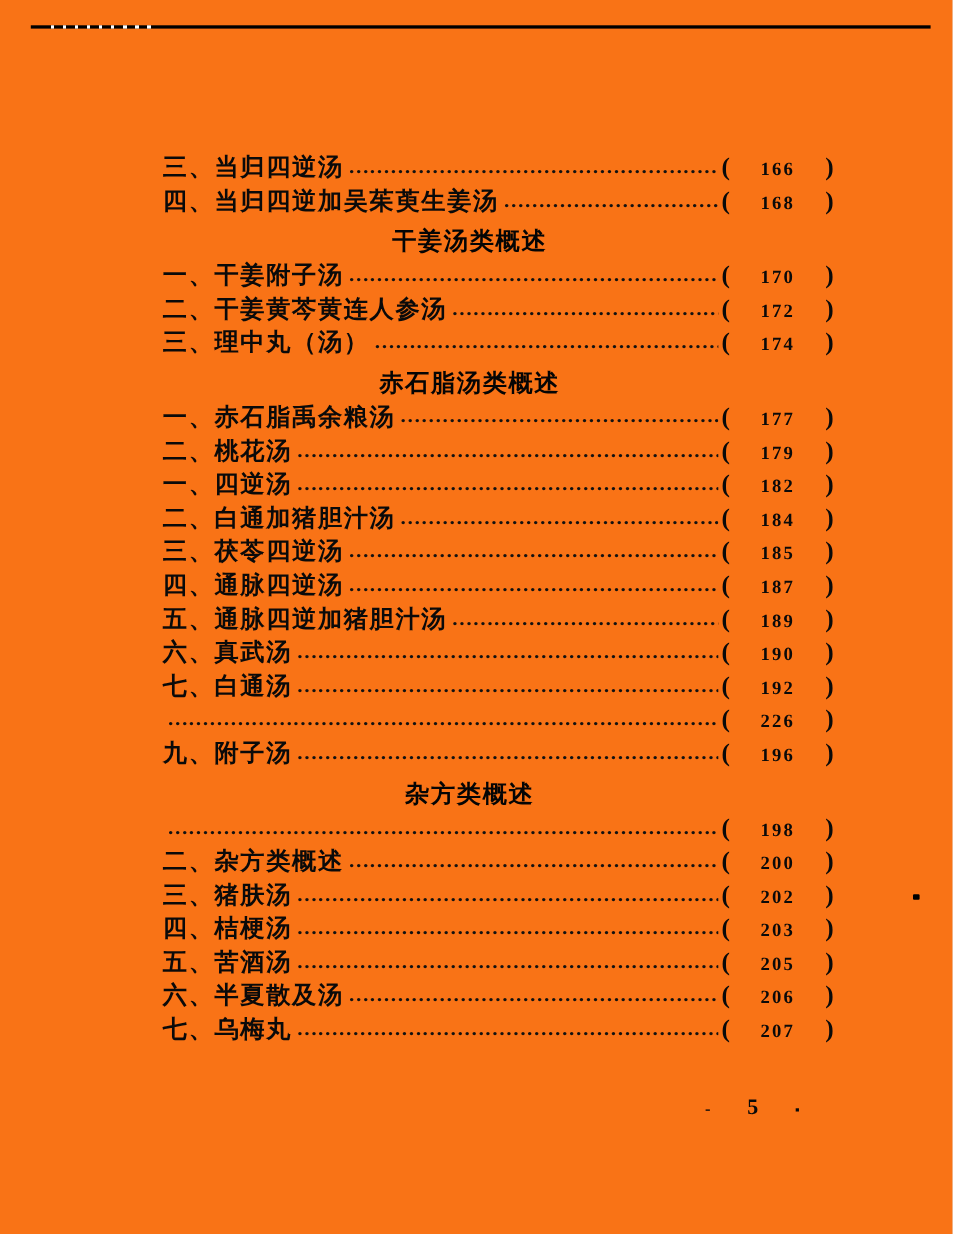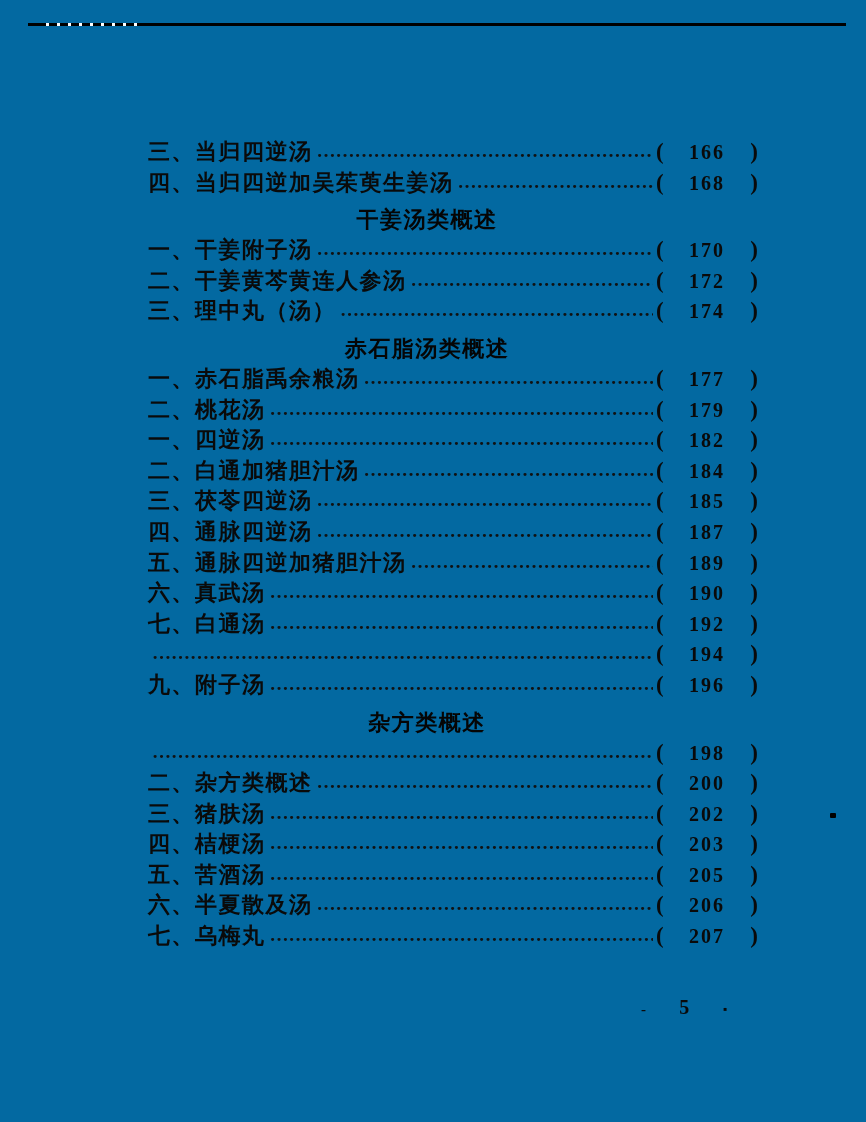--- a/index.html
+++ b/index.html
@@ -1,21 +1,21 @@
 <!DOCTYPE html>
 <html><head>
 <meta charset="utf-8">
 <style>
   html,body { margin:0; padding:0; background:#e8e8e8; }
   .page {
     position: relative;
     width: 866px;
     height: 1122px;
     margin: 0 auto;
-    background: #0369a1;
+    background: #f97316;
     overflow: hidden;
     font-family: "Liberation Serif", serif;
     color: #0a0a0a;
   }
   
   .top-rule {
     position:absolute; left:28px; top:23px; width:818px; height:3px;
     background:#000;
   }
   .top-rule-dashes {
@@ -53,21 +53,21 @@
   .toc-item .dots::after {
     content:"……………………………………………………………………………………";
     font-size:19px; letter-spacing:0px; color:#111;
   }
   .toc-item .pageno {
     flex:none; width:102px;
     display:flex; justify-content:space-between; align-items:baseline;
     letter-spacing:0;
   }
   .toc-item .po, .toc-item .pc { font-size:23px; }
-  .toc-item .pn { font-size:20px; letter-spacing:2px; }
+  .toc-item .pn { font-size:17px; letter-spacing:2px; }
   .footer {
     position:absolute; left:641px; top:997px; width:86px;
     display:flex; justify-content:space-between; align-items:center;
     font-size:20px; font-weight:bold;
   }
   .footer .mark { font-size:15px; line-height:20px; }
   .footer .mark.right { font-size:12px; }
   .footer .pagenum { position:relative; top:-1px; }
   .speck {
     position:absolute; left:830px; top:813px; width:6px; height:5px;
@@ -207,21 +207,21 @@
     <span class="pageno">
       <span class="po">(</span>
       <span class="pn">192</span>
       <span class="pc">)</span>
     </span>
   </div>
       <div class="toc-item">
     <span class="dots"></span>
     <span class="pageno">
       <span class="po">(</span>
-      <span class="pn">194</span>
+      <span class="pn">226</span>
       <span class="pc">)</span>
     </span>
   </div>
       <div class="toc-item">
     <span class="label">九、附子汤</span>
     <span class="dots"></span>
     <span class="pageno">
       <span class="po">(</span>
       <span class="pn">196</span>
       <span class="pc">)</span>

